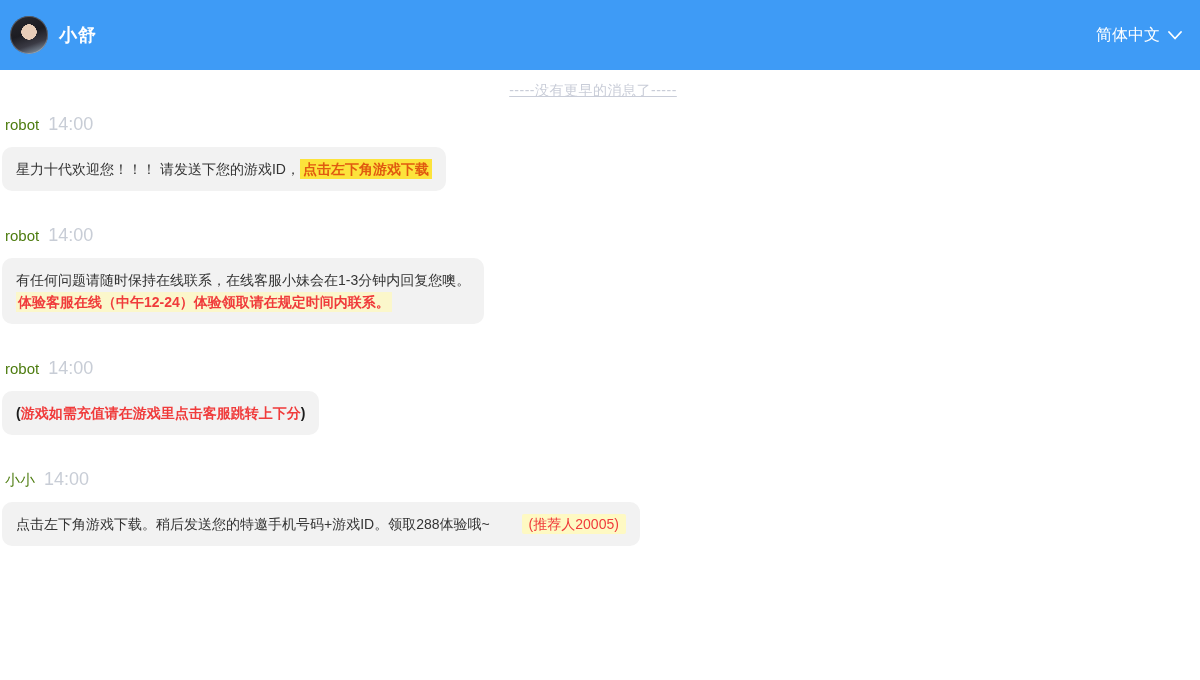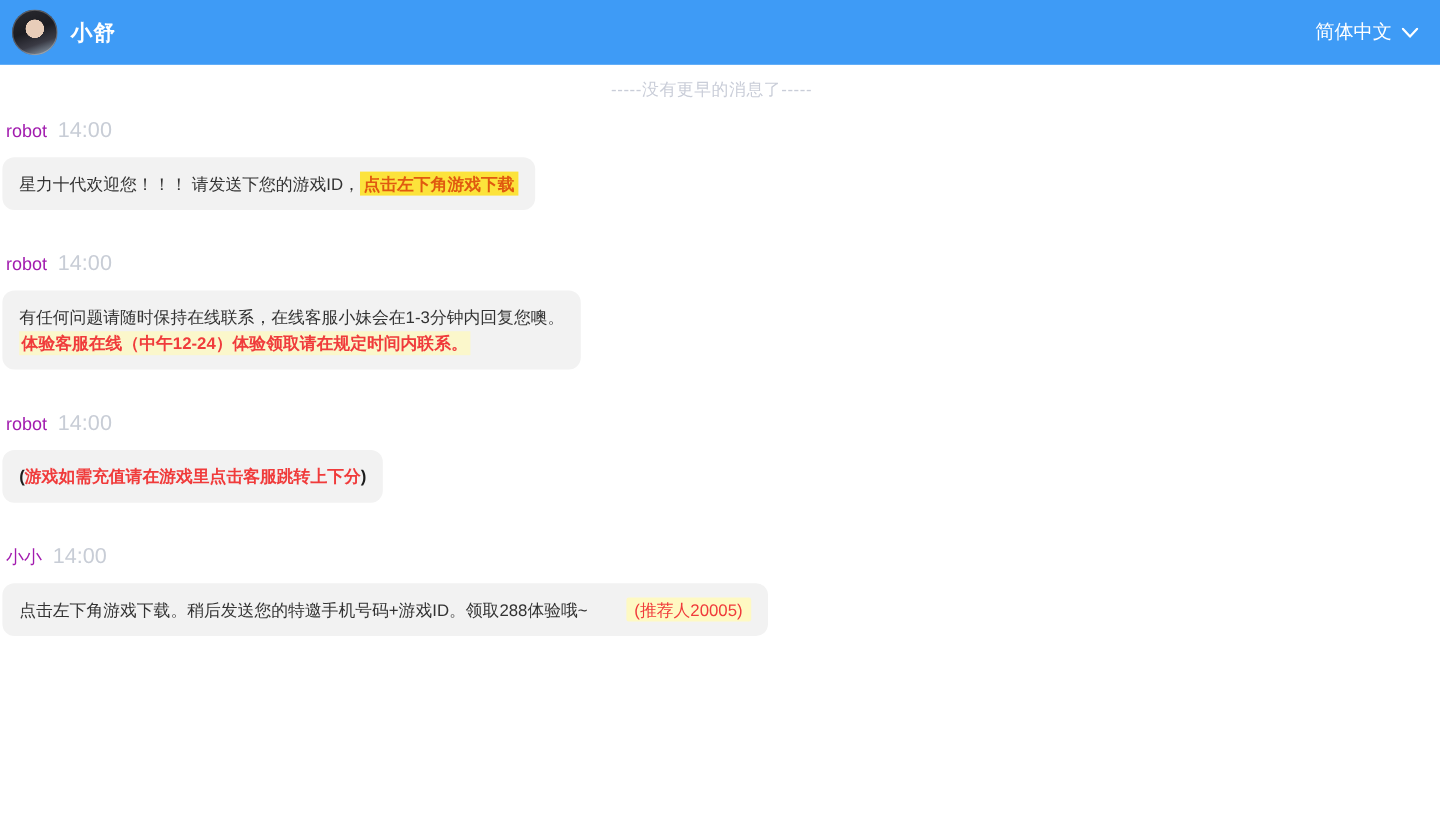--- a/index.html
+++ b/index.html
@@ -16,21 +16,21 @@
   *{margin:0;padding:0;box-sizing:border-box;}
   html,body{width:1200px;height:680px;}
   body{
     font-family:"Liberation Sans","DejaVu Sans",sans-serif;
     background:#ffffff;
     overflow:hidden;
     position:relative;
   }
   
   .header{
-    height:54px;
+    height:70px;
     background:var(--header-bg);
     display:flex;
     align-items:center;
     padding:0 18px 0 10px;
   }
   .avatar{
     width:38px;height:38px;border-radius:50%;
     background:
       radial-gradient(circle at 50% 42%, #e8cdb9 0 26%, transparent 27%),
       linear-gradient(160deg,#2a2a30 0%, #1c1c22 45%, #3a3a44 70%, #9fb4c4 100%);
@@ -55,28 +55,29 @@
   
   .chat{
     padding:10px 0 0 2px;
   }
   .divider{
     text-align:center;
     color:var(--divider);
     font-size:14px;
     letter-spacing:.5px;
     margin:2px 16px 14px 0;
+    text-decoration:underline;
   }
   .msg{margin:0 0 34px 0;}
   .meta{
     display:flex;align-items:baseline;gap:9px;
     padding-left:3px;
     margin-bottom:12px;
   }
-  .sender{font-size:15px;color:#a21caf;}
+  .sender{font-size:15px;color:#4d7c0f;}
   .time{font-size:18px;color:var(--time);}
   .bubble{
     display:inline-block;
     max-width:760px;
     background:var(--bubble-bg);
     border-radius:10px;
     padding:11px 14px;
     font-size:14px;
     line-height:22px;
     color:var(--text);

